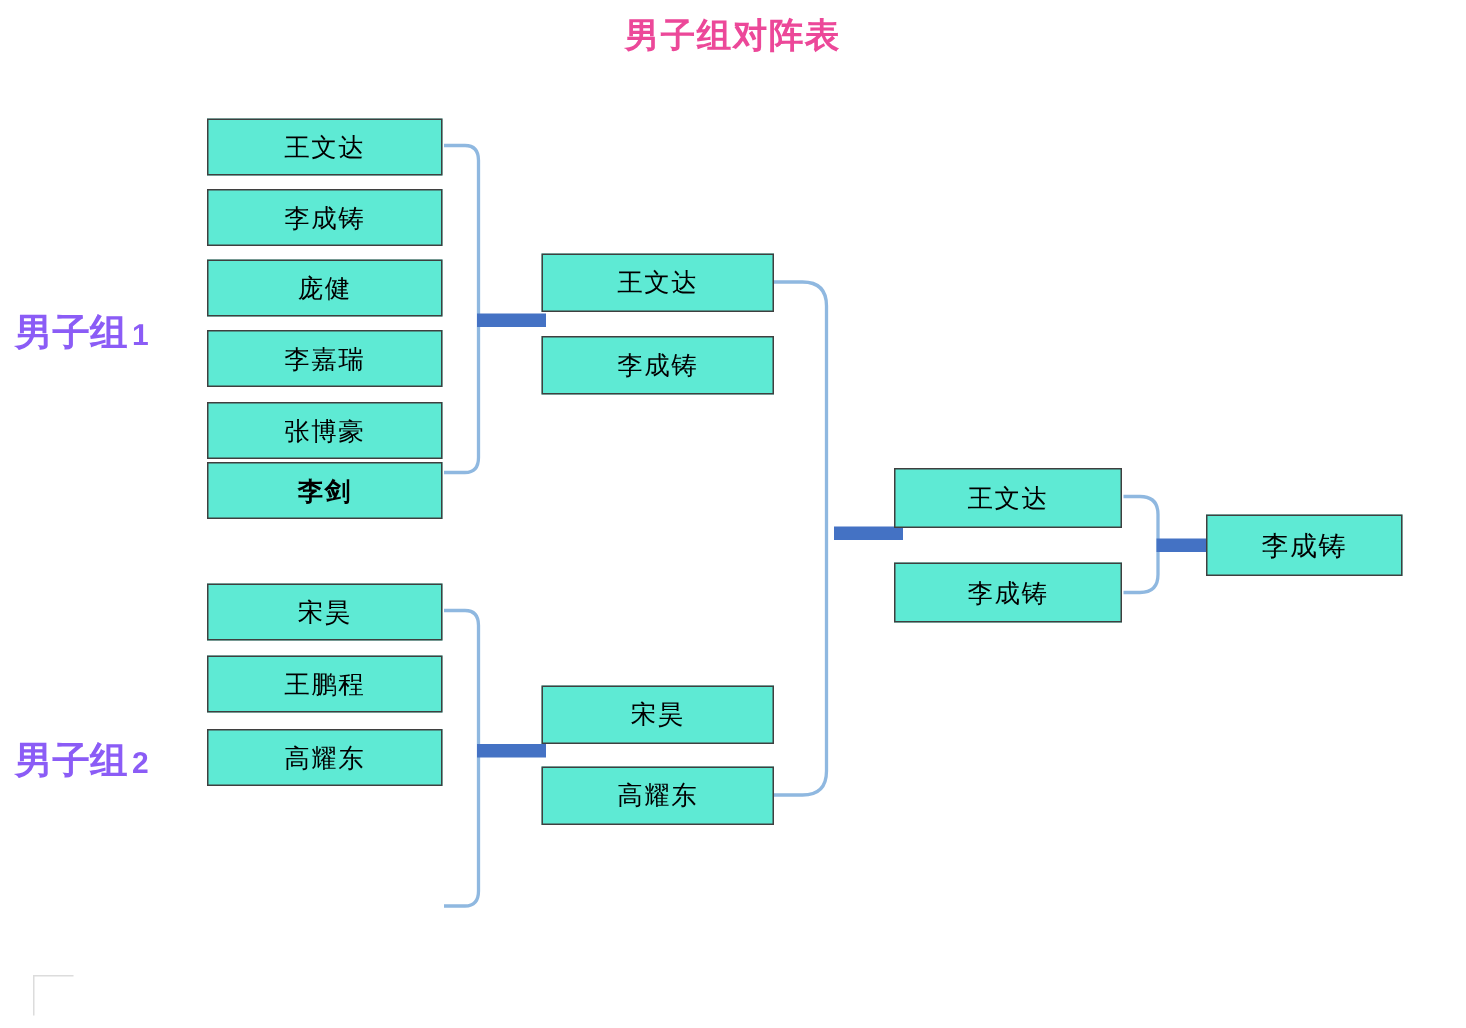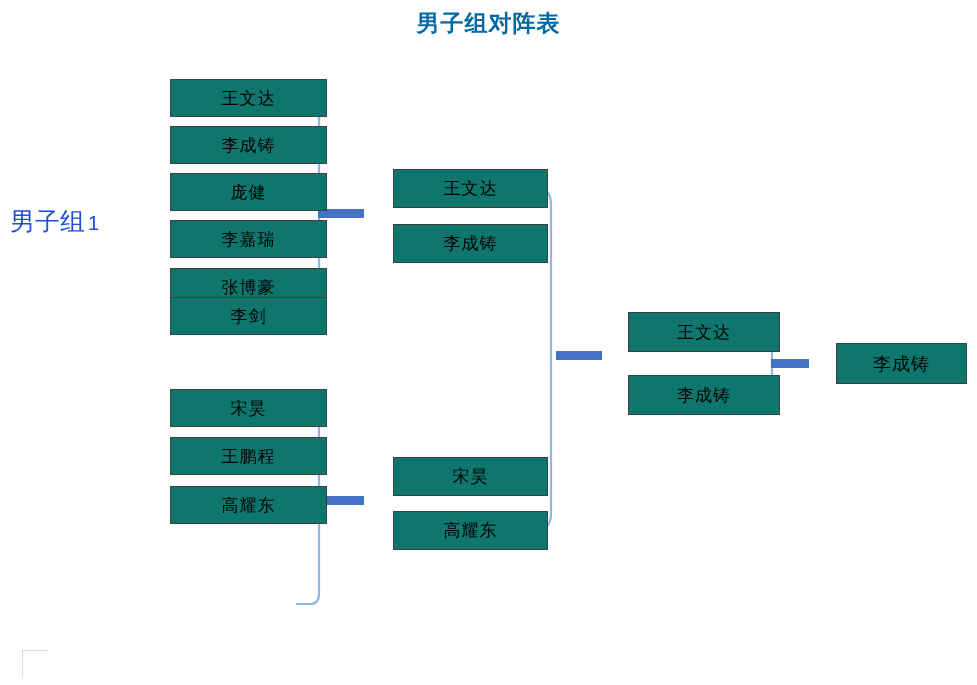--- a/index.html
+++ b/index.html
@@ -23,50 +23,49 @@
 
   
   .title {
     position: absolute;
     left: 0;
     right: 0;
     top: 8px;
     text-align: center;
     font-size: 23px;
     font-weight: bold;
-    color: #0369a1;
+    color: #ec4899;
     letter-spacing: 1px;
   }
 
   
   .group-label {
     position: absolute;
     font-size: 25px;
-    font-weight: normal;
-    color: #1d4ed8;
+    font-weight: bold;
+    color: #8b5cf6;
     white-space: nowrap;
   }
   .group-label .gl-num {
     font-size: 20px;
     padding-left: 3px;
   }
 
   
   .pbox {
     position: absolute;
     box-sizing: border-box;
-    background: #0f766e;
+    background: #5eead4;
     border: 1.6px solid #3f3f3f;
     display: flex;
     align-items: center;
     justify-content: center;
     color: #000000;
     font-size: 17px;
     letter-spacing: 1px;
-    margin-left: 32px;
   }
   .pbox.r1 { width: 157px; height: 38px; }
   .pbox.r2 { width: 155px; height: 39px; }
   .pbox.r3 { width: 152px; height: 40px; }
   .pbox.champ { width: 131px; height: 41px; font-size: 18px; }
 
   
   #connectors {
     position: absolute;
     left: 0;
@@ -105,27 +104,30 @@
     <path d="M 516 188 L 535 188 Q 551 188 551 204 L 551 355 L 551 514 Q 551 530 535 530 L 516 530" fill="none" stroke="#8FB8E0" stroke-width="2.2"></path>
     <rect x="556" y="351" width="46" height="9" fill="#4472C4"></rect>
 
     <path d="M 749 331 L 760 331 Q 772 331 772 343 L 772 363 L 772 383 Q 772 395 760 395 L 749 395" fill="none" stroke="#8FB8E0" stroke-width="2.2"></path>
     <rect x="771" y="359" width="38" height="9" fill="#4472C4"></rect>
   </svg>
 
   <div class="group-label" style="left:10px; top:205px;">
     <span>男子组</span><span class="gl-num">1</span>
   </div>
+  <div class="group-label" style="left:10px; top:490px;">
+    <span>男子组</span><span class="gl-num">2</span>
+  </div>
 
   <div class="pbox r1" style="left:138px; top:79px;">王文达</div>
   <div class="pbox r1" style="left:138px; top:126px;">李成铸</div>
   <div class="pbox r1" style="left:138px; top:220px;">李嘉瑞</div>
   <div class="pbox r1" style="left:138px; top:173px;">庞健</div>
   <div class="pbox r1" style="left:138px; top:268px;text-align:center;">张博豪</div>
-  <div class="pbox r1" style="left:138px; top:297px;">李剑</div>
+  <div class="pbox r1" style="left:138px; top:308px;font-weight:bold;">李剑</div>
 
   <div class="pbox r1" style="left:138px; top:389px;">宋昊</div>
   <div class="pbox r1" style="left:138px; top:437px;">王鹏程</div>
   <div class="pbox r1" style="left:138px; top:486px;">高耀东</div>
 
   <div class="pbox r2" style="left:361px; top:169px;">王文达</div>
   <div class="pbox r2" style="left:361px; top:224px;">李成铸</div>
 
   <div class="pbox r2" style="left:361px; top:457px;">宋昊</div>
   <div class="pbox r2" style="left:361px; top:511px;">高耀东</div>

